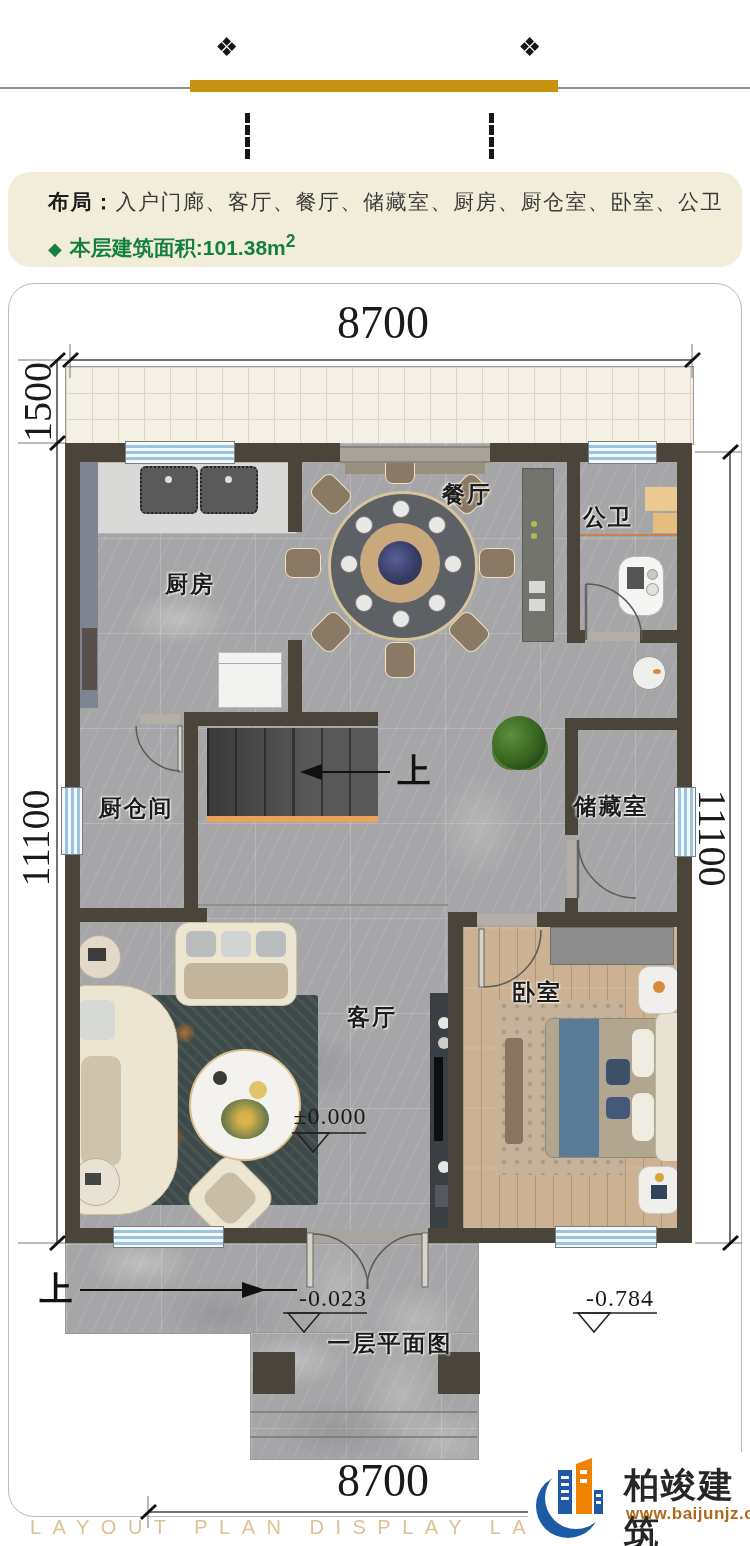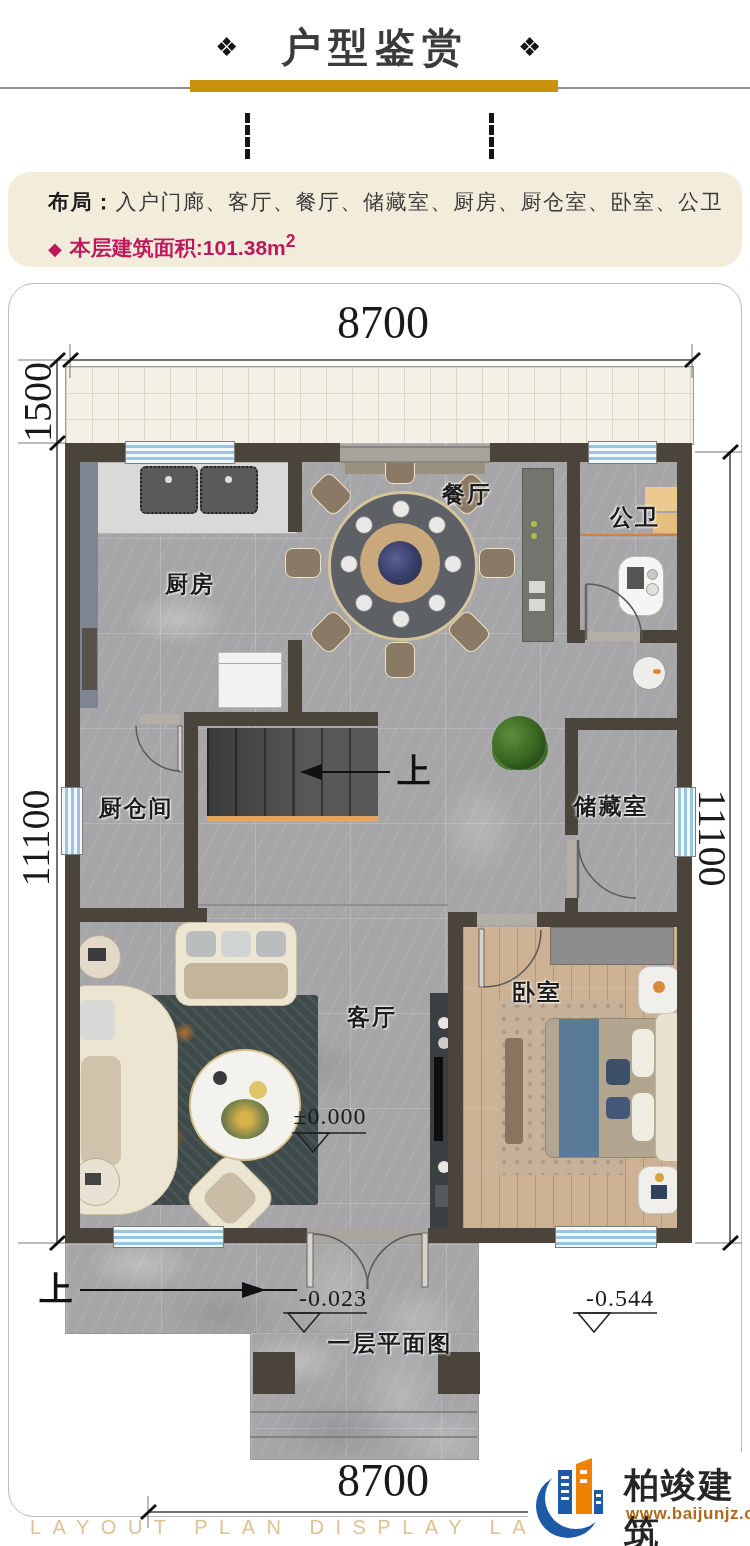--- a/index.html
+++ b/index.html
@@ -12,21 +12,21 @@
   .ornament{font-size:26px;color:#141414;top:32px;}
   .gray-rule{top:87px;left:0;width:750px;height:2px;background:#8f8f8f;}
   .gold-bar{top:80px;left:190px;width:368px;height:12px;background:#c8920f;z-index:2;}
   .subtitle{width:100%;text-align:center;top:112px;font-size:34px;font-weight:900;
             color:#121212;letter-spacing:9px;}
   .dash-bar{top:113px;width:0;height:46px;border-left:5px dashed #161616;}
   
   .info-box{left:8px;top:172px;width:734px;height:95px;background:#f2edda;border-radius:22px;}
   .info-line1{left:48px;top:188px;font-size:21px;color:#3a3a3a;letter-spacing:1.5px;}
   .info-line1 b{color:#1d1d1d;font-weight:900;}
-  .info-line2{left:48px;top:231px;font-size:21px;font-weight:900;color:#be185d;}
+  .info-line2{left:48px;top:231px;font-size:21px;font-weight:900;color:#15803d;}
   .bullet{font-size:18px;margin-right:8px;}
   
   .plan-card{left:8px;top:283px;width:732px;height:1232px;background:#fff;
              border:1.5px solid #bcbcbc;border-radius:26px;}
   
   .terrace{left:65px;top:366px;width:627px;height:77px;background:#f4f0e5;border:1px solid #9a9a9a;
     background-image:repeating-linear-gradient(to right,#ddd6c2 0 1px,transparent 1px 26px),
                      repeating-linear-gradient(to bottom,#ddd6c2 0 1px,transparent 1px 26px);}
   .marble{background-color:#a6a6a8;
     background-image:
@@ -81,21 +81,20 @@
   .brand-name{left:624px;top:1462px;font-size:35px;font-weight:900;color:#262626;letter-spacing:2px;}
   .brand-url{left:626px;top:1504px;font-size:17px;font-weight:700;color:#b06a1e;letter-spacing:.5px;}
   svg.overlay{position:absolute;left:0;top:0;z-index:30;pointer-events:none;}
   .lbl-layer{z-index:40;}
 </style>
 </head>
 <body>
 
 <div id="page">
 
-  <div class="abs page-title">户型鉴赏</div>
   <div class="abs ornament" style="left:215px;">❖</div>
   <div class="abs ornament" style="left:518px;">❖</div>
   <div class="abs gray-rule"></div>
   <div class="abs gold-bar"></div>
 
   <div class="abs dash-bar" style="left:245px;"></div>
   <div class="abs dash-bar" style="left:489px;"></div>
 
   <div class="abs info-box">
     <div class="abs info-line1" style="left:40px;top:16px;">
@@ -338,34 +337,34 @@
     <path d="M484,987 A57,57 0 0 0 541,930" fill="none" stroke="#5a5a5a" stroke-width="1.5"></path>
   </svg>
 
   <div class="abs dim dim-big lbl-layer" style="left:383px;top:322px;">8700</div>
   <div class="abs dim dim-big lbl-layer" style="left:383px;top:1480px;">8700</div>
   <div class="abs dim dim-rotl lbl-layer" style="left:37px;top:402px;">1500</div>
   <div class="abs dim dim-rotl lbl-layer" style="left:35px;top:838px;">11100</div>
   <div class="abs dim dim-rotr lbl-layer" style="left:712px;top:838px;">11100</div>
 
   <div class="abs room-label lbl-layer" style="left:467px;top:494px;">餐厅</div>
-  <div class="abs room-label lbl-layer" style="left:635px;top:517px;">公卫</div>
+  <div class="abs room-label lbl-layer" style="left:608px;top:517px;">公卫</div>
   <div class="abs room-label lbl-layer" style="left:190px;top:584px;">厨房</div>
   <div class="abs room-label lbl-layer" style="left:136px;top:808px;">厨仓间</div>
   <div class="abs room-label lbl-layer" style="left:611px;top:806px;">储藏室</div>
   <div class="abs room-label lbl-layer" style="left:372px;top:1017px;">客厅</div>
   <div class="abs room-label lbl-layer" style="left:537px;top:992px;">卧室</div>
   <div class="abs room-label lbl-layer" style="left:390px;top:1343px;">一层平面图</div>
 
   <div class="abs updir lbl-layer" style="left:414px;top:771px;">上</div>
   <div class="abs updir lbl-layer" style="left:56px;top:1289px;">上</div>
 
   <div class="abs dim level lbl-layer" style="left:330px;top:1116px;">±0.000</div>
   <div class="abs dim level lbl-layer" style="left:333px;top:1298px;">-0.023</div>
-  <div class="abs dim level lbl-layer" style="left:620px;top:1298px;">-0.544</div>
+  <div class="abs dim level lbl-layer" style="left:620px;top:1298px;">-0.784</div>
 
   <div class="abs watermark">LAYOUT PLAN DISPLAY LAYOUT PLAN DISPLAY</div>
   <div class="abs" style="left:528px;top:1452px;width:222px;height:94px;background:#fff;z-index:45;">
     <svg width="95" height="94" viewBox="0 0 95 94">
       <circle cx="40" cy="54" r="32" fill="#1d5ba6"></circle>
       <circle cx="48" cy="46" r="31" fill="#ffffff"></circle>
       <rect x="30" y="18" width="14" height="44" fill="#1d5ba6"></rect>
       <rect x="33" y="24" width="8" height="3" fill="#fff"></rect>
       <rect x="33" y="31" width="8" height="3" fill="#fff"></rect>
       <rect x="33" y="38" width="8" height="3" fill="#fff"></rect>

